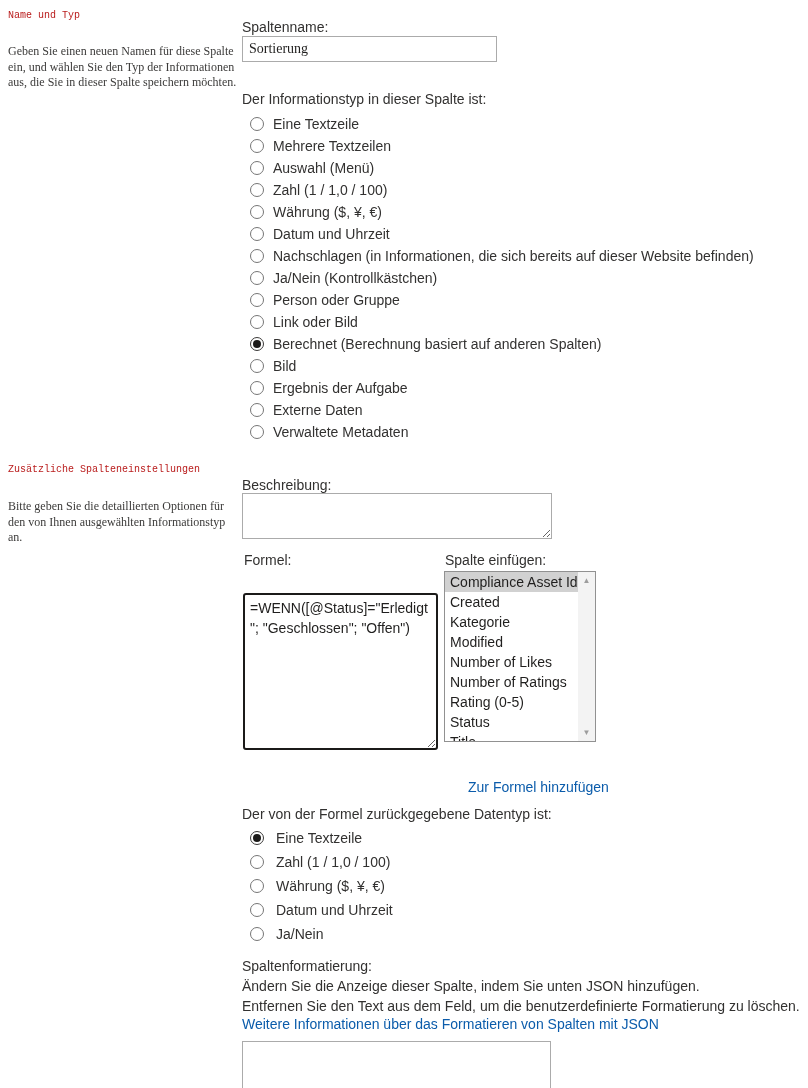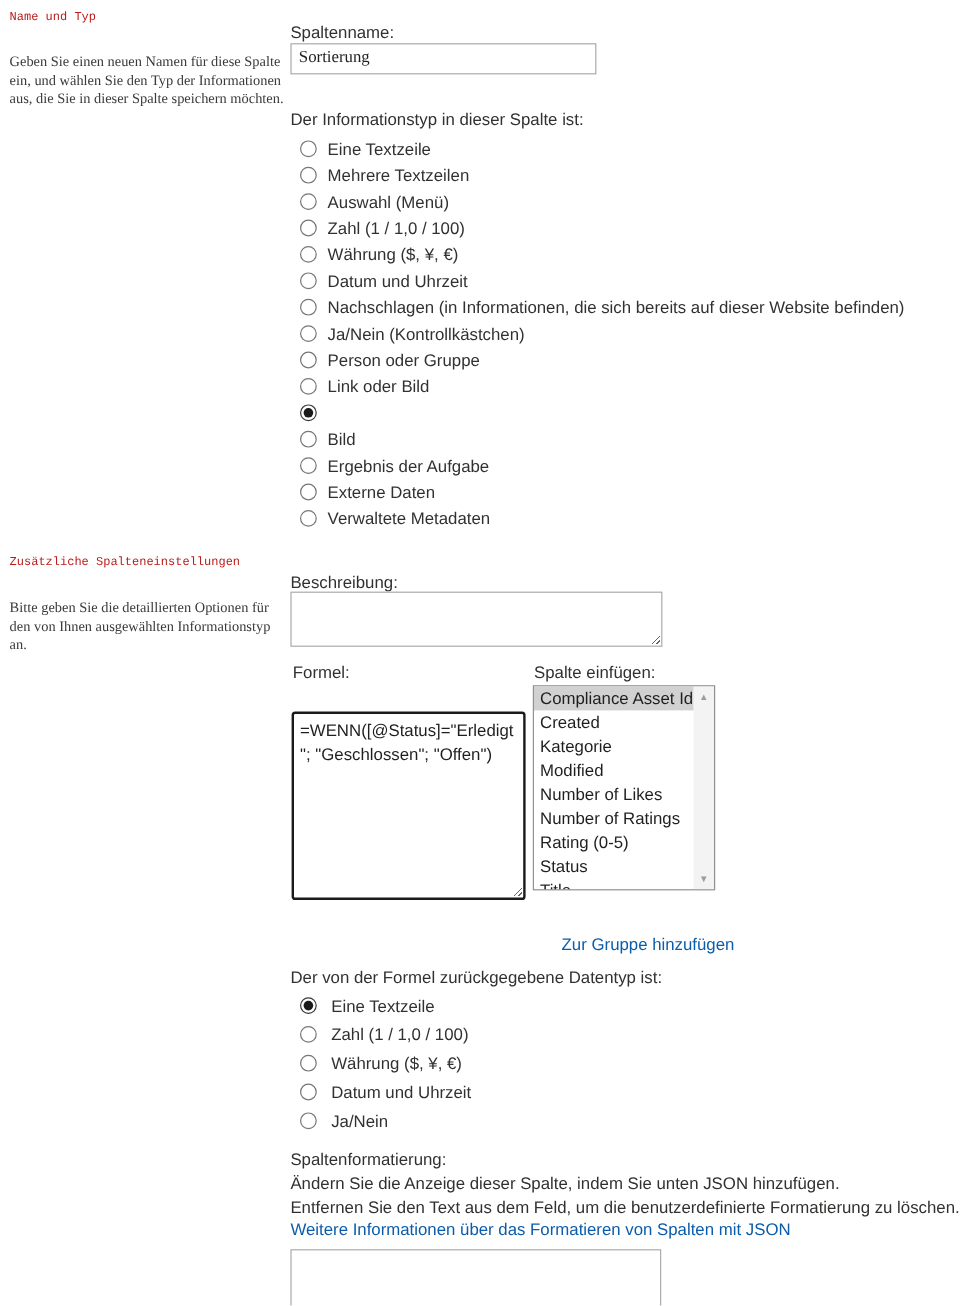--- a/index.html
+++ b/index.html
@@ -149,20 +149,21 @@
   <div class="radio-row">
     <span class="radio"></span>
     <span class="rlabel">Person oder Gruppe</span>
   </div>
   <div class="radio-row">
     <span class="radio"></span>
     <span class="rlabel">Link oder Bild</span>
   </div>
   <div class="radio-row sel">
     <span class="radio"></span>
+    <span class="rlabel">Berechnet (Berechnung basiert auf anderen Spalten)</span>
   </div>
   <div class="radio-row">
     <span class="radio"></span>
     <span class="rlabel">Bild</span>
   </div>
   <div class="radio-row">
     <span class="radio"></span>
     <span class="rlabel">Ergebnis der Aufgabe</span>
   </div>
   <div class="radio-row">
@@ -194,21 +195,21 @@
     <div class="li">Rating (0-5)</div>
     <div class="li">Status</div>
     <div class="li">Title</div>
   </div>
   <div class="lb-scrollbar">
     <div class="lb-arrow up">▲</div>
     <div class="lb-arrow down">▼</div>
   </div>
 </div>
 
-<a class="abs link" style="left:468px; top:779px;">Zur Gruppe hinzufügen</a>
+<a class="abs link" style="left:468px; top:779px;">Zur Formel hinzufügen</a>
 
 <div class="abs field-label" style="left:242px; top:805px;">Der von der Formel zurückgegebene Datentyp ist:</div>
 
 <div class="abs group2" style="left:250px; top:826px;">
   <div class="radio-row sel">
     <span class="radio"></span>
     <span class="rlabel">Eine Textzeile</span>
   </div>
   <div class="radio-row">
     <span class="radio"></span>

